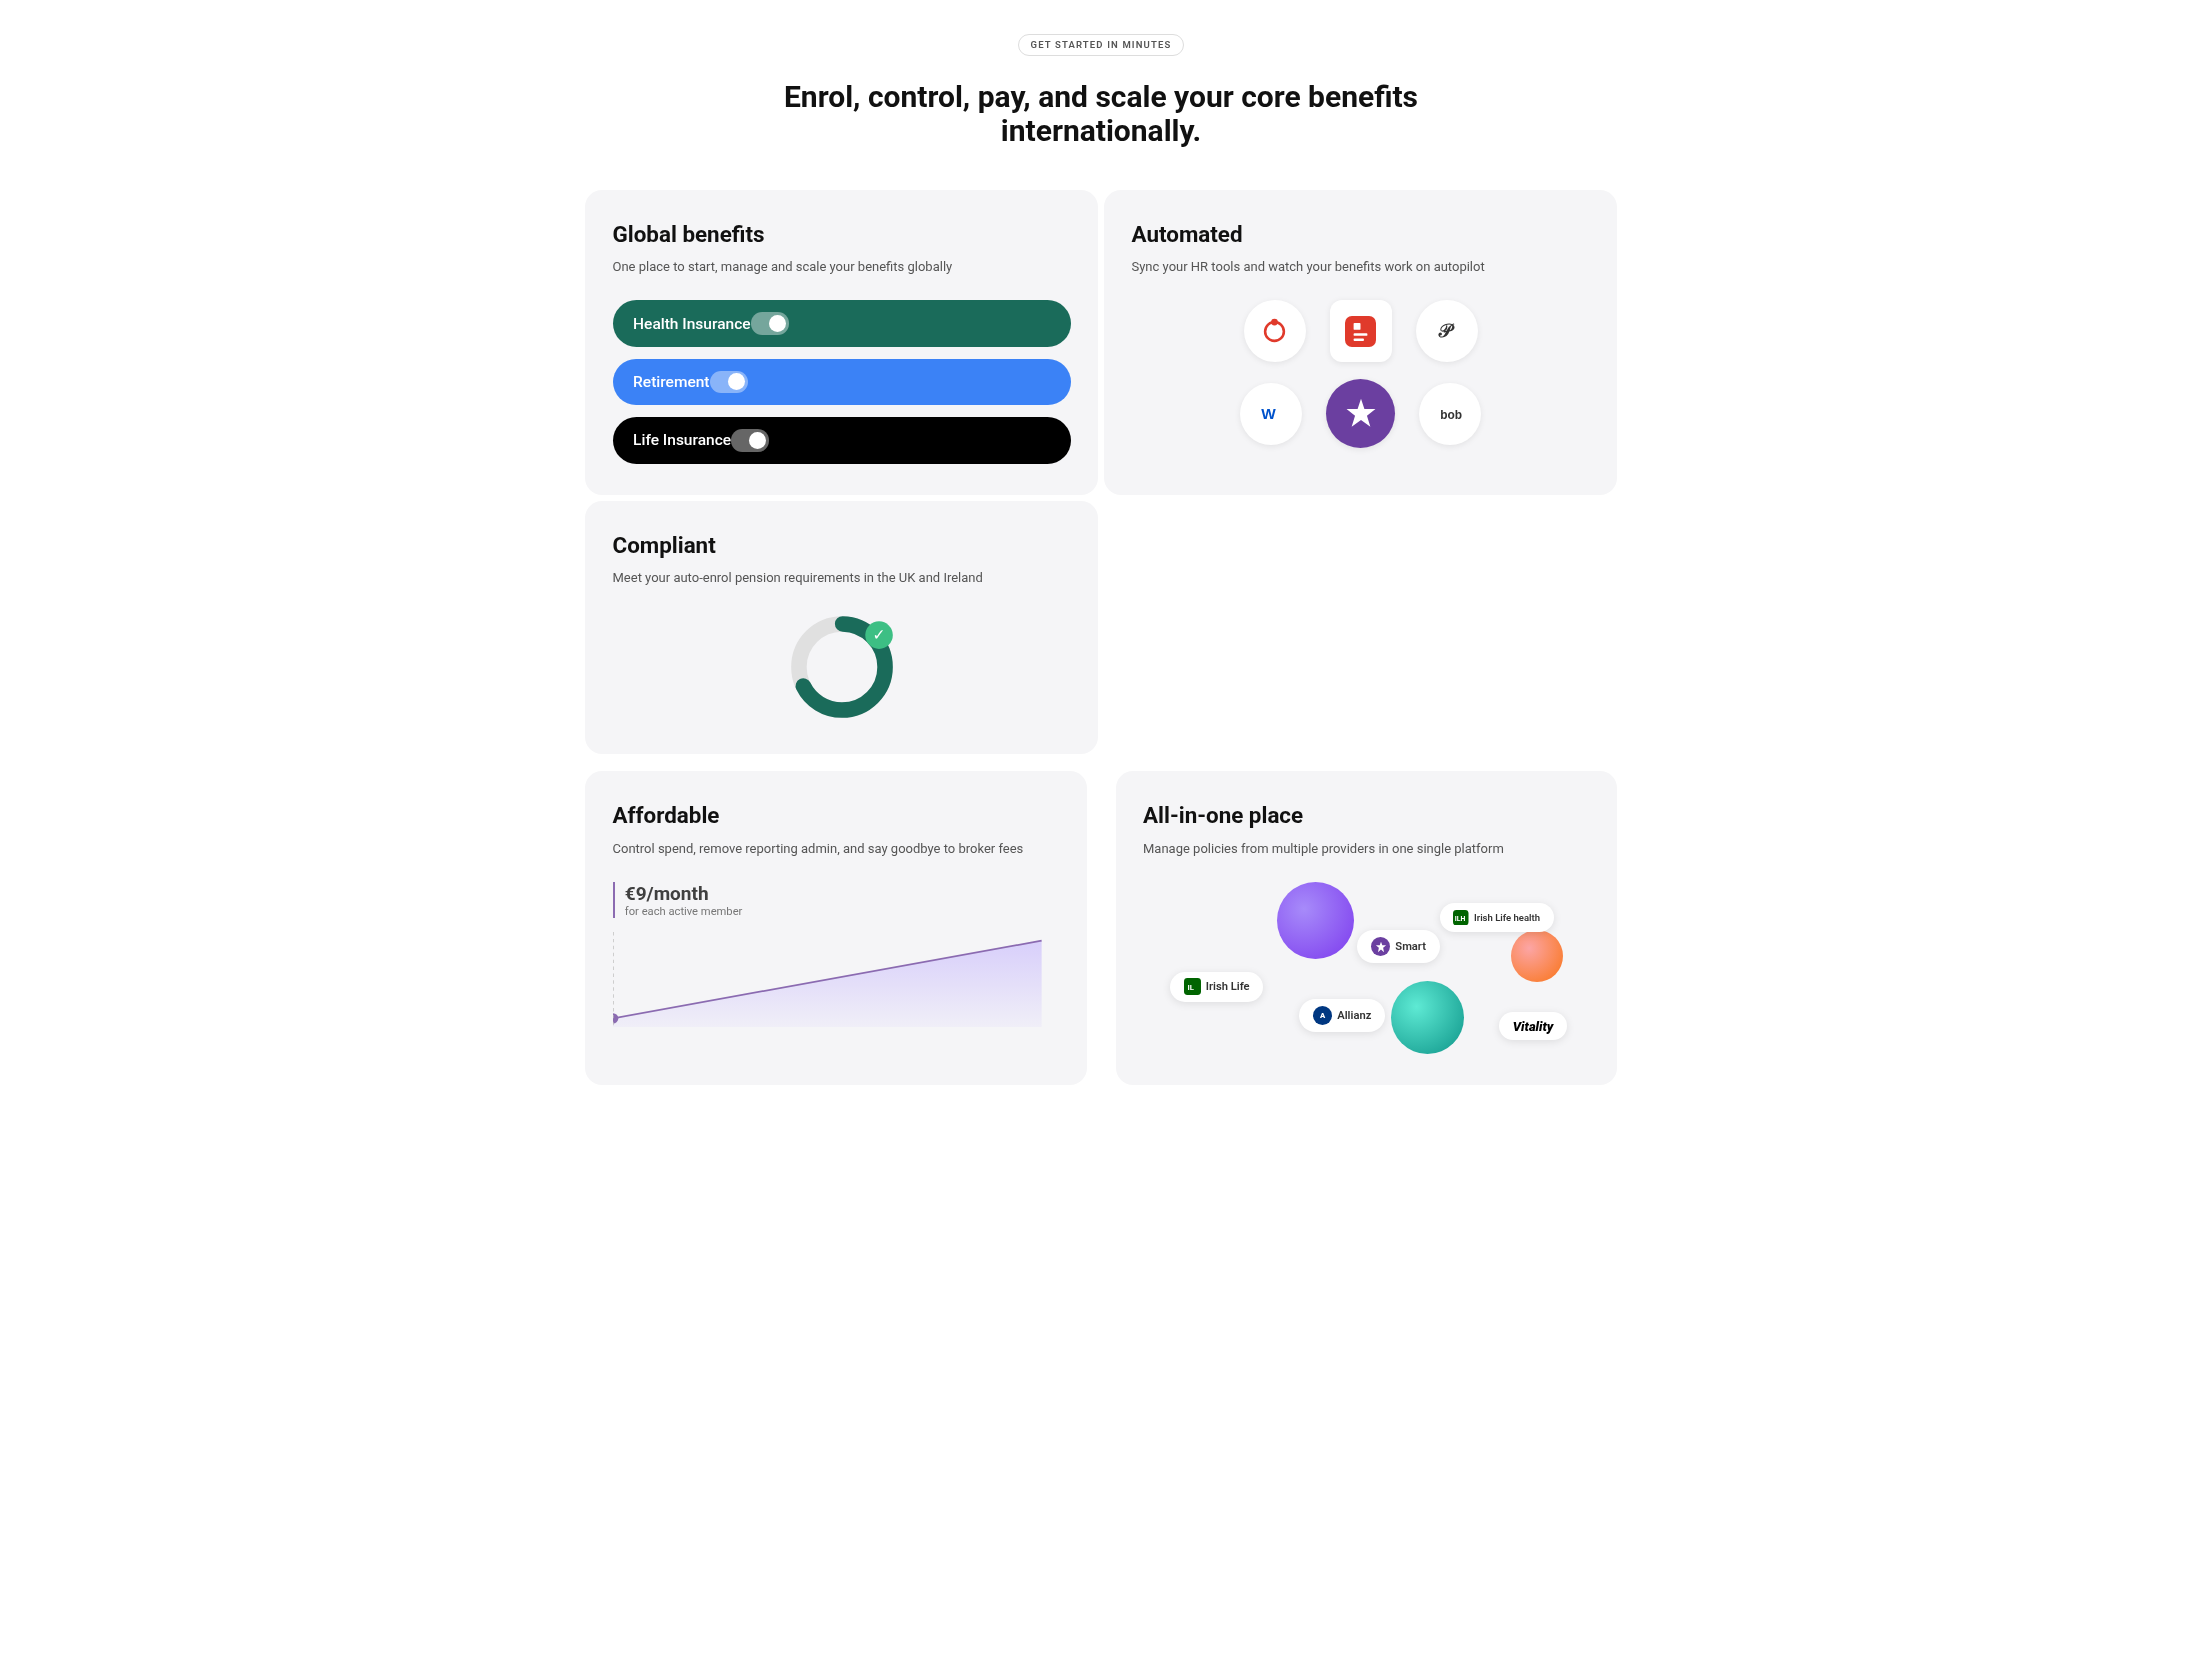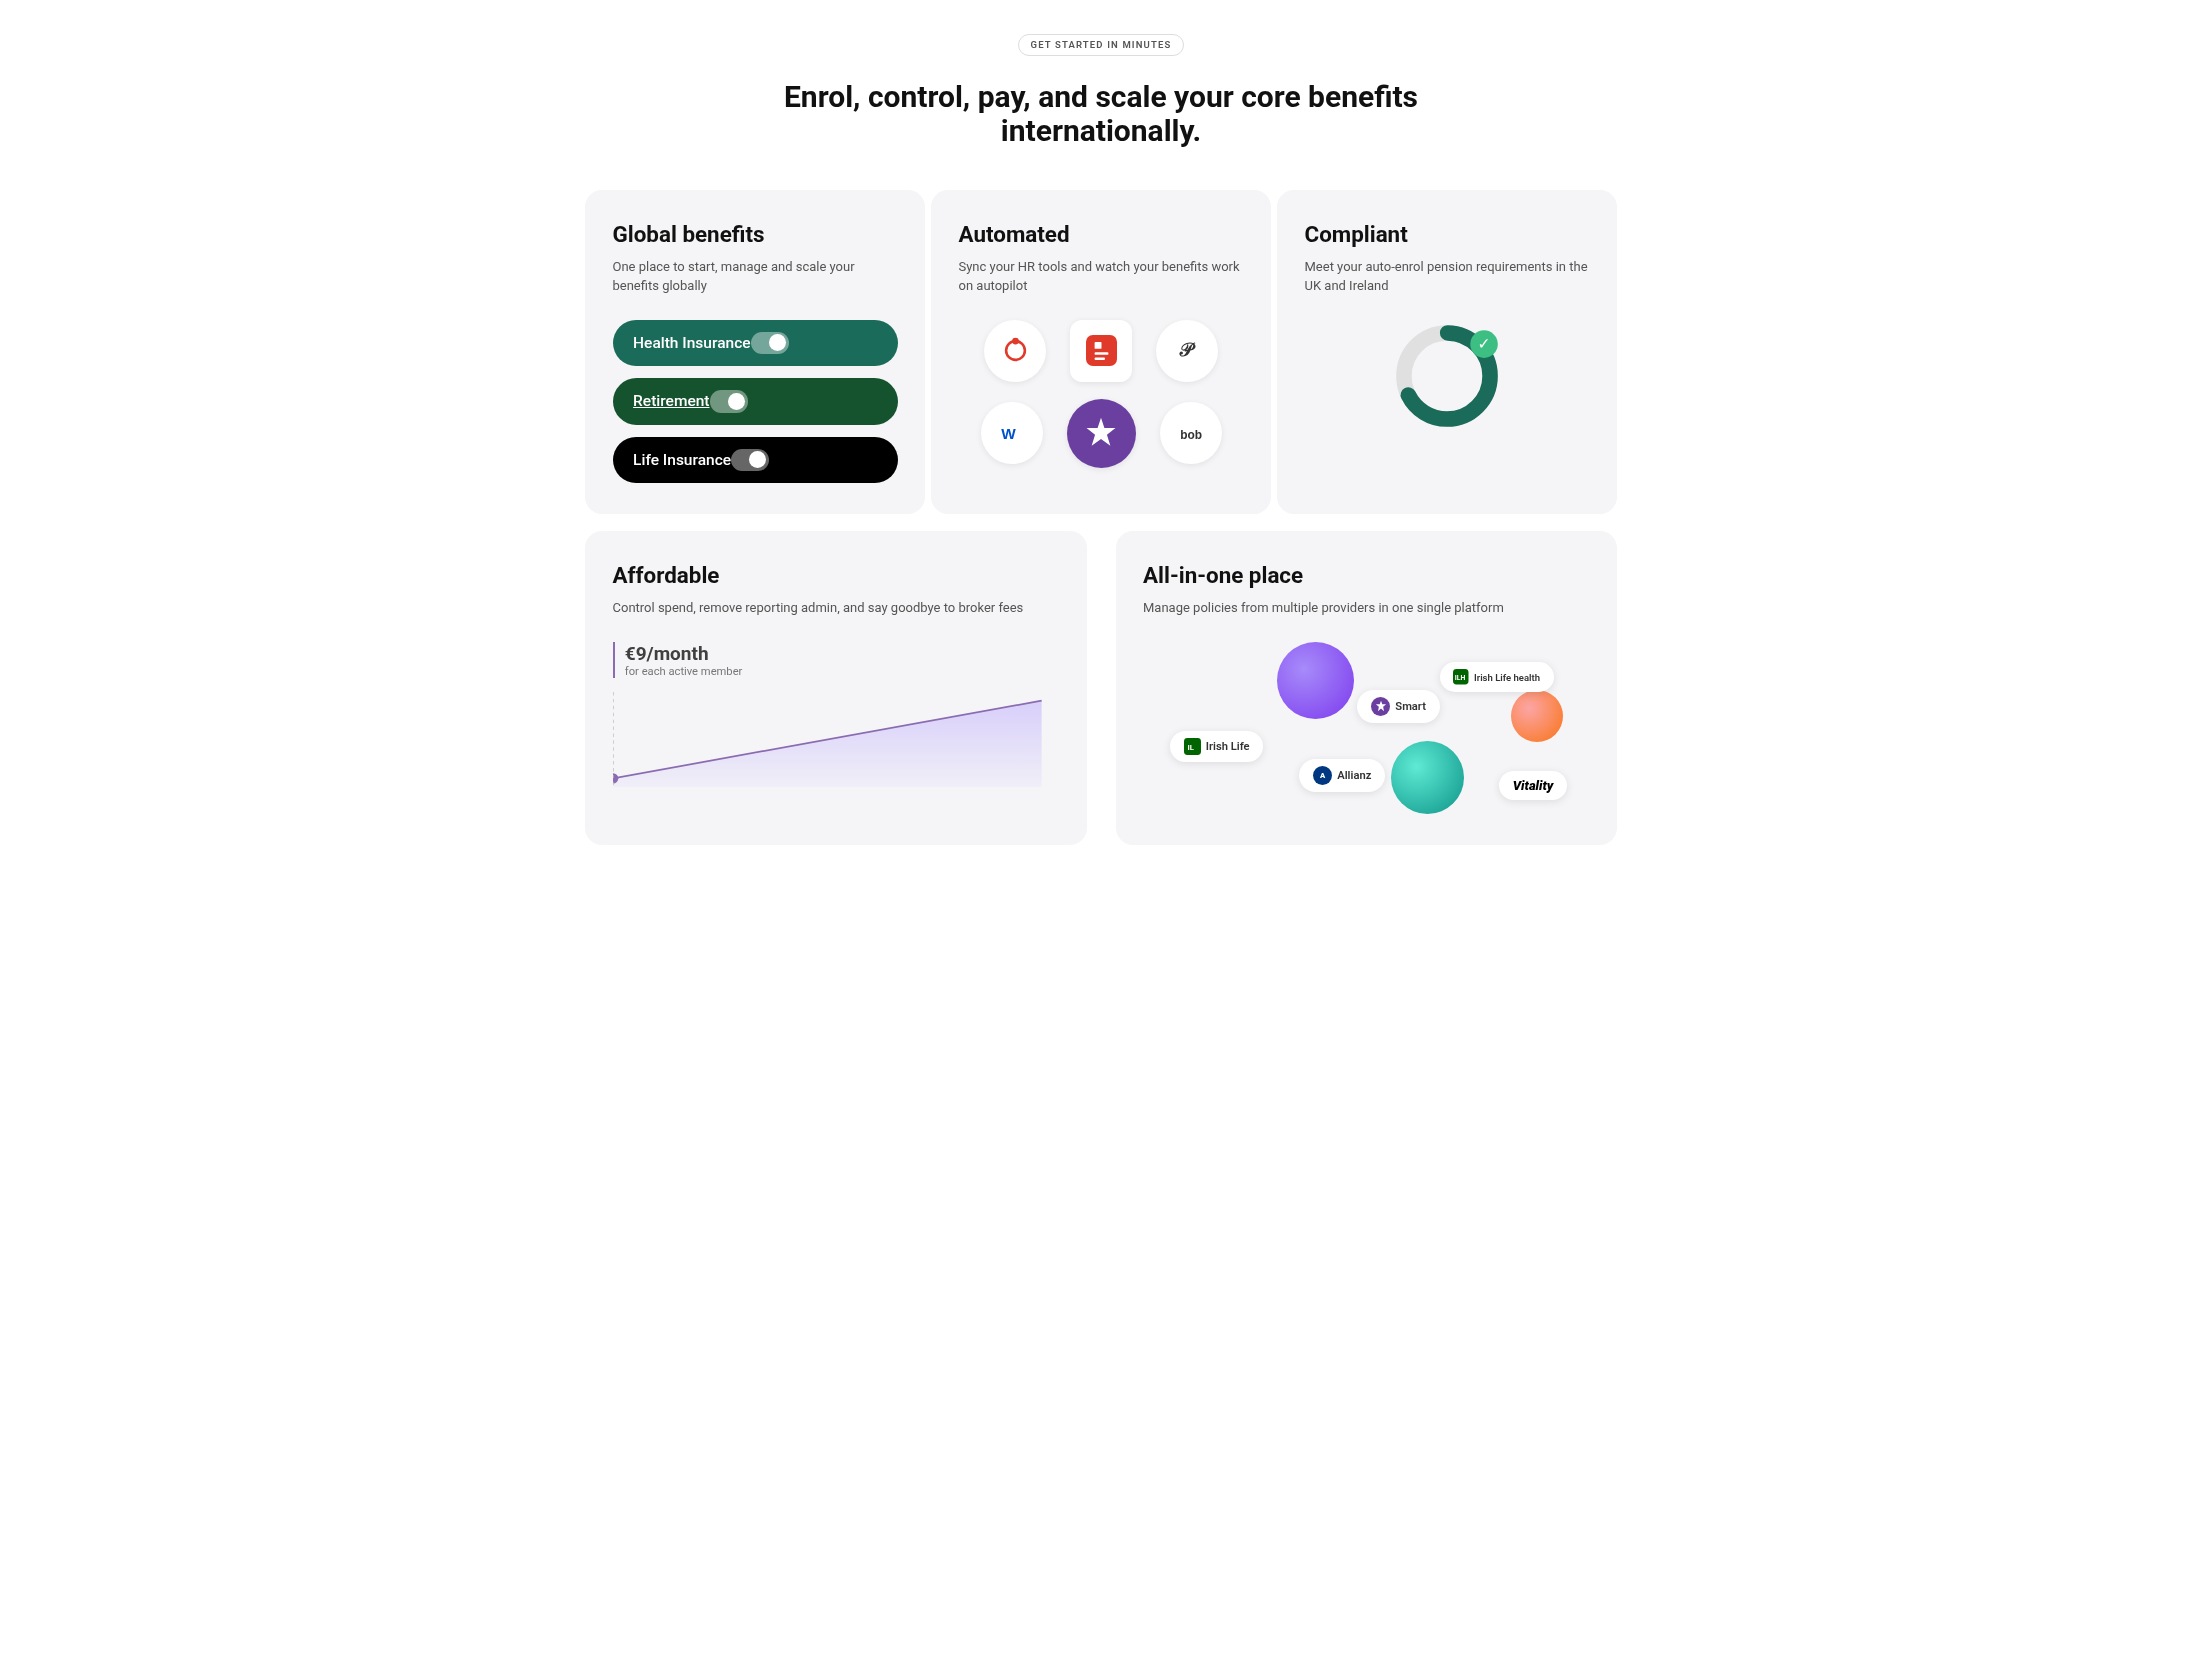--- a/index.html
+++ b/index.html
@@ -33,21 +33,21 @@
       text-align: center;
       font-size: 30px;
       font-weight: 700;
       line-height: 1.15;
       color: #111;
       max-width: 740px;
       margin: 0 auto 41px;
     }
     .cards-top {
       display: grid;
-      grid-template-columns: 1fr 1fr 1fr;
+      grid-template-columns: 1fr 1fr;
       gap: 6px;
       margin-bottom: 17px;
     }
     .cards-bottom {
       display: grid;
       grid-template-columns: 1fr 1fr;
       gap: 29px;
     }
     .card {
       background: #f5f5f7;
@@ -73,21 +73,21 @@
     .toggle-item {
       display: flex;
       align-items: center;
       border-radius: 43px;
       padding: 12px 17px 12px 20.6px;
       color: #fff;
       font-size: 15.5px;
       font-weight: 500;
     }
     .toggle-item.health { background: #1a6b5a; }
-    .toggle-item.retirement { background: #14532d; text-decoration: underline; }
+    .toggle-item.retirement { background: #3b82f6; }
     .toggle-item.life { background: #000000; }
     .toggle-knob {
       width: 38px;
       height: 22.4px;
       border-radius: 11.2px;
       background: rgba(255,255,255,0.4);
       position: relative;
       flex-shrink: 0;
     }
     .toggle-knob::after {

